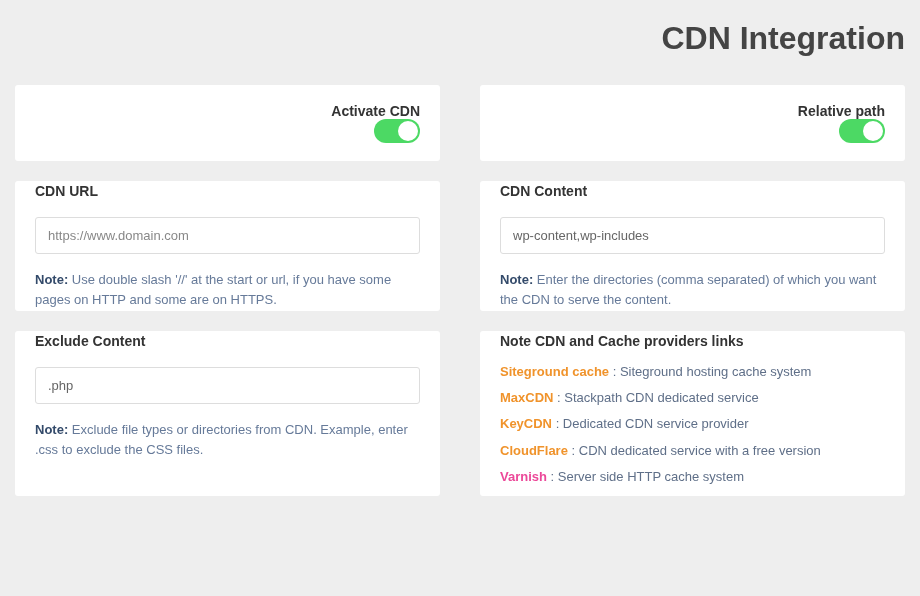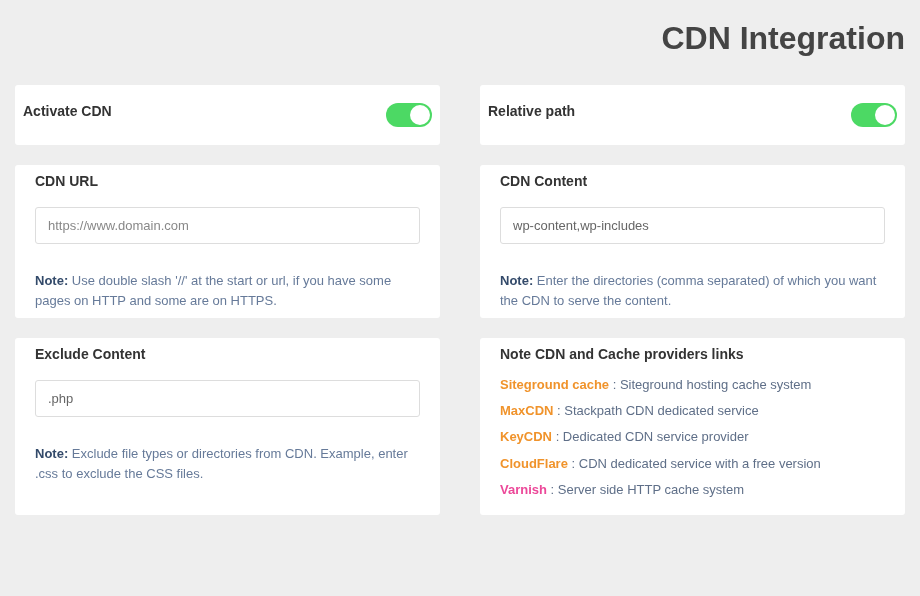--- a/index.html
+++ b/index.html
@@ -17,48 +17,49 @@
       text-align: right;
     }
     .grid {
       display: grid;
       grid-template-columns: 1fr 1fr;
       gap: 20px 40px;
     }
     .card {
       background: #ffffff;
       border-radius: 3px;
-      padding: 8px 20px;
+      padding: 2px 20px;
     }
     .toggle-card {
       display: flex;
-      align-items: flex-start;
+      align-items: flex-end;
       justify-content: space-between;
-      padding: 18px 8px;
+      padding: 18px 20px;
+      flex-direction: column;
     }
     .section-heading {
       font-size: 14px;
       font-weight: 700;
       color: #333;
     }
     .section-label {
       font-size: 14px;
       font-weight: 700;
       color: #333;
       margin-bottom: 18px;
       display: block;
     }
     .text-input {
       width: 100%;
       padding: 10px 12px;
       font-size: 13px;
       color: #666;
       border: 1px solid #ddd;
       border-radius: 3px;
-      margin-bottom: 27px;
+      margin-bottom: 16px;
       outline: none;
     }
     .text-input::placeholder { color: #888; }
     .note {
       font-size: 13px;
       color: #667a99;
       line-height: 1.5;
     }
     .note strong {
       color: #334a6a;

